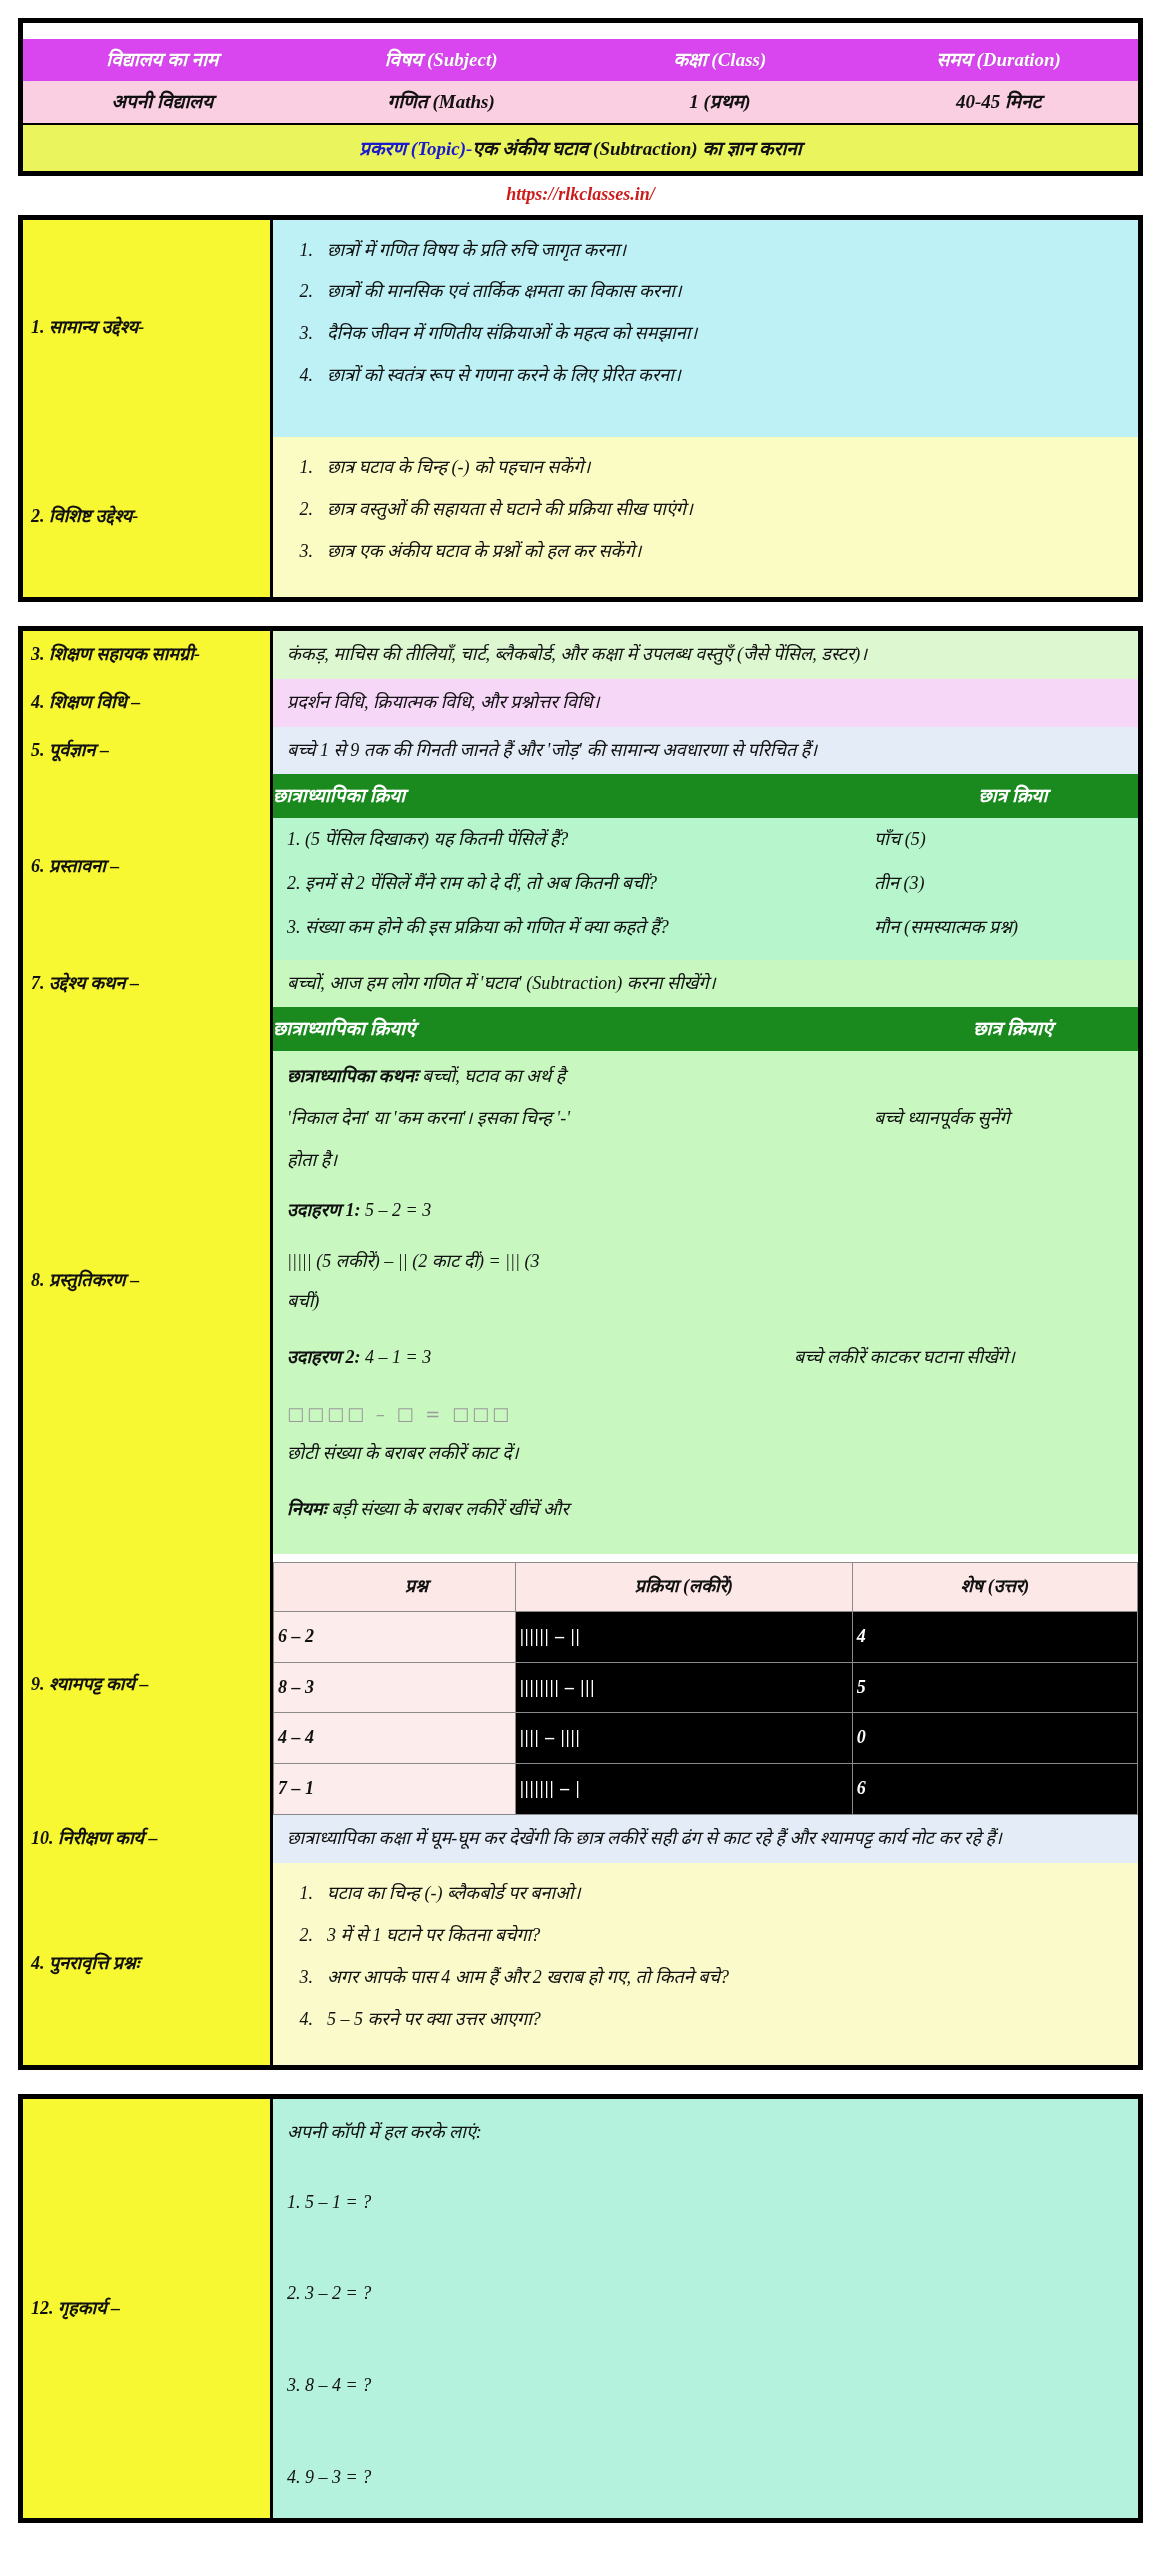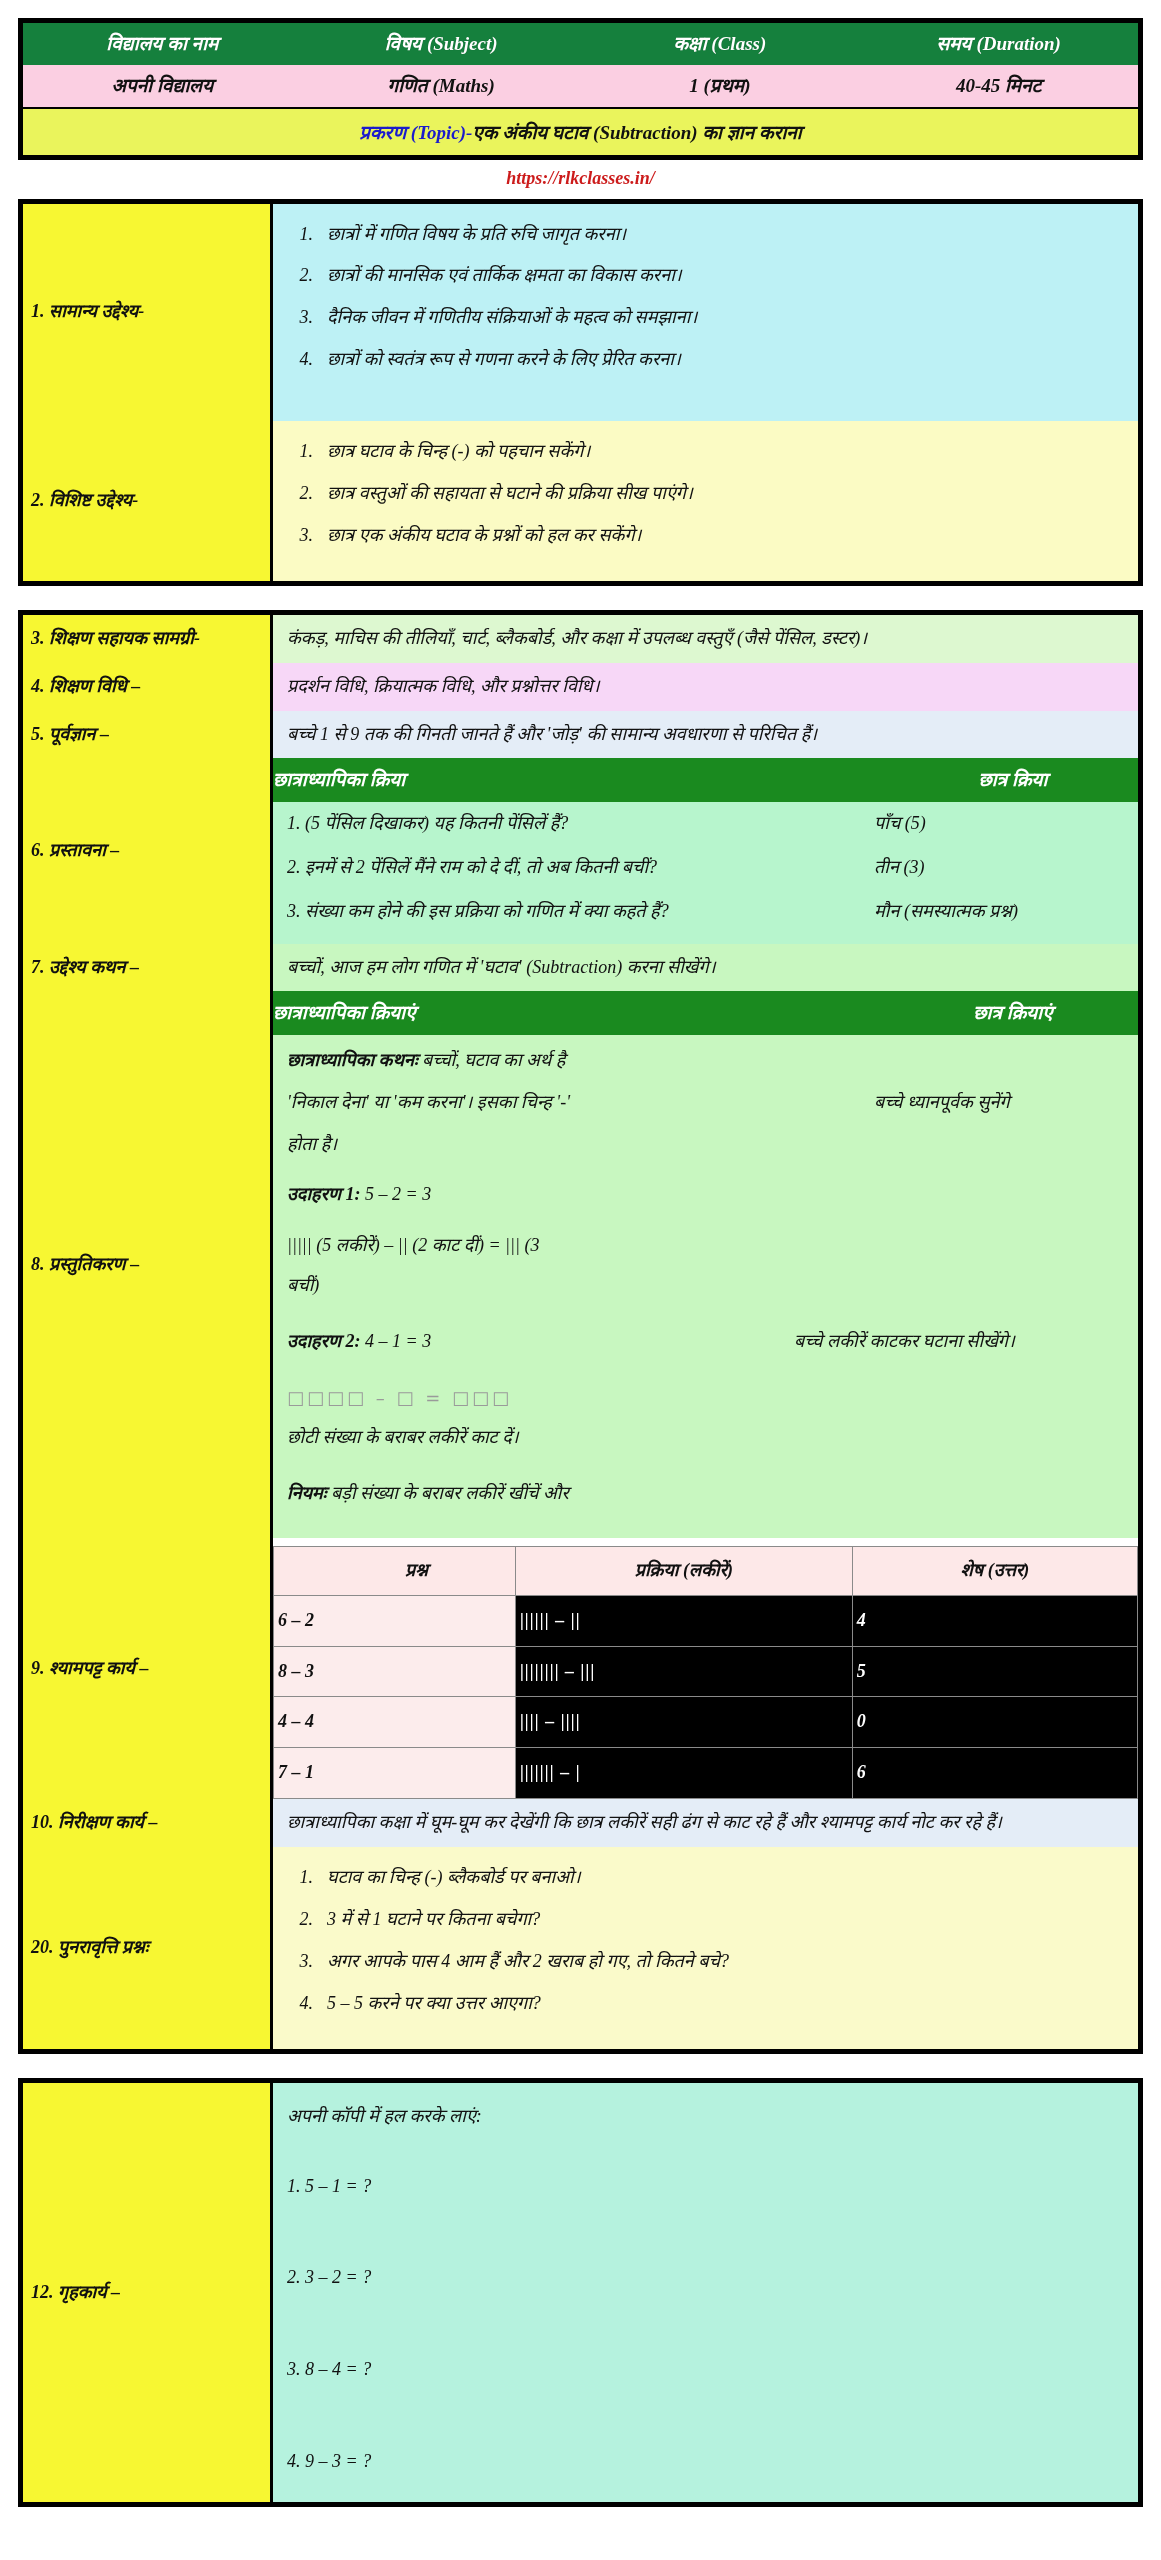--- a/index.html
+++ b/index.html
@@ -28,23 +28,24 @@
   .hdr-row > div {
     flex: 1 1 0;
     text-align: center;
     padding: 9px 4px;
     font-style: italic;
     font-weight: bold;
     font-size: 19px;
     line-height: 1.25;
   }
   .hdr-green {
-    background: #15803d;
+    background: #d946ef;
     color: #ffffff;
     text-shadow: 0 0 1px rgba(0,0,0,.25);
+    margin-top: 16px;
   }
   .hdr-pink { background: #fbcfe2; color: #111111; font-weight: 600; }
   .hdr-topic {
     background: #eaf45c;
     text-align: center;
     padding: 10px 6px;
     font-style: italic;
     font-weight: bold;
     font-size: 19px;
     border-top: 2px solid #000;
@@ -358,21 +359,21 @@
         </table>
       </div>
     </div>
 
     <div class="trow">
       <div class="tlabel">10. निरीक्षण कार्य –</div>
       <div class="tbody bg-paleblue">छात्राध्यापिका कक्षा में घूम-घूम कर देखेंगी कि छात्र लकीरें सही ढंग से काट रहे हैं और श्यामपट्ट कार्य नोट कर रहे हैं।</div>
     </div>
 
     <div class="trow">
-      <div class="tlabel">20. पुनरावृत्ति प्रश्नः</div>
+      <div class="tlabel">4. पुनरावृत्ति प्रश्नः</div>
       <div class="tbody bg-yellow2">
         <ul class="numlist">
           <li>
               <span class="n">1.</span>
               <span class="t">घटाव का चिन्ह (-) ब्लैकबोर्ड पर बनाओ।</span>
             </li>
           <li>
               <span class="n">2.</span>
               <span class="t">3 में से 1 घटाने पर कितना बचेगा?</span>
             </li>

